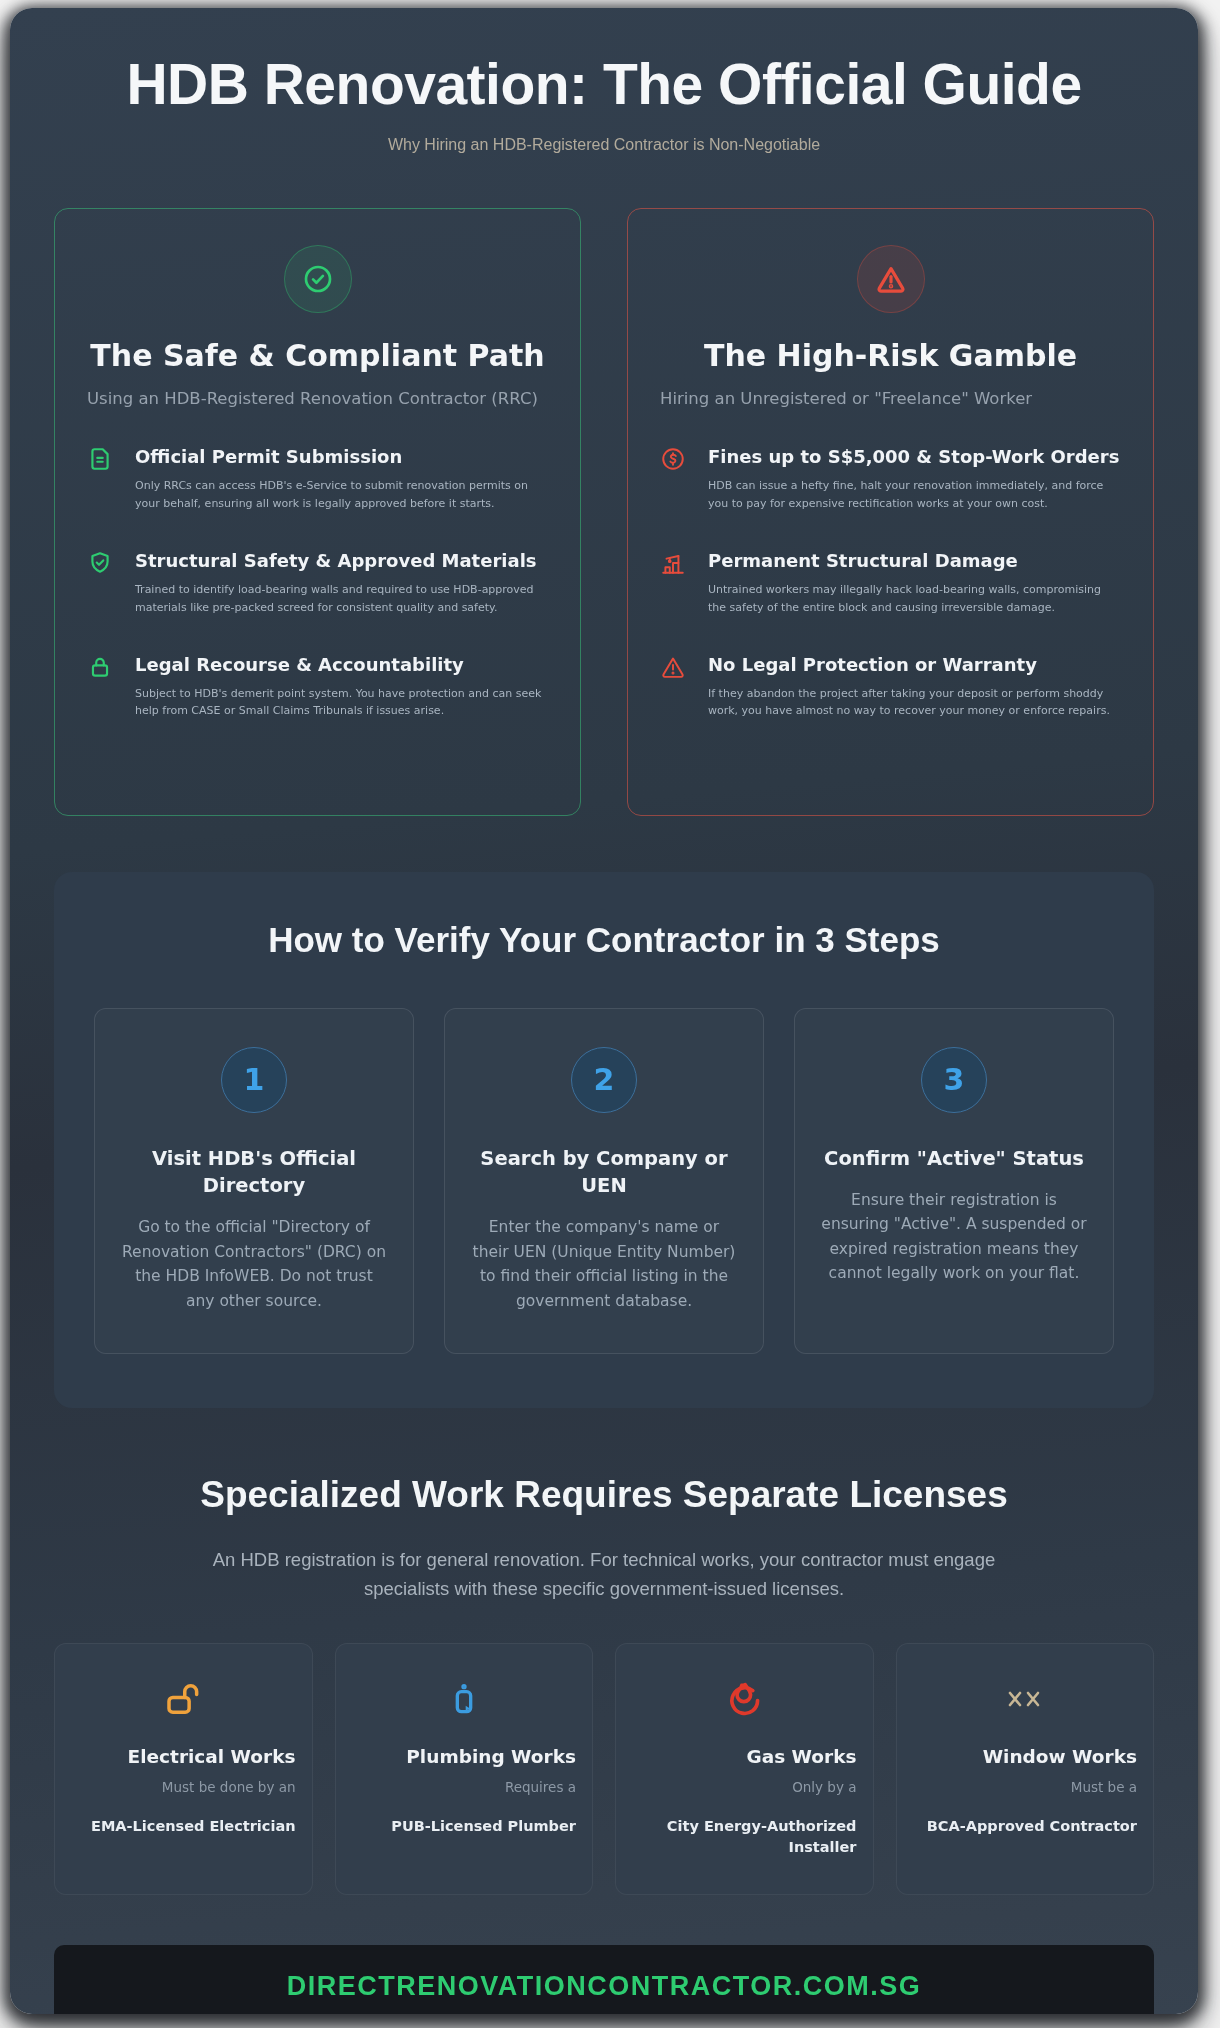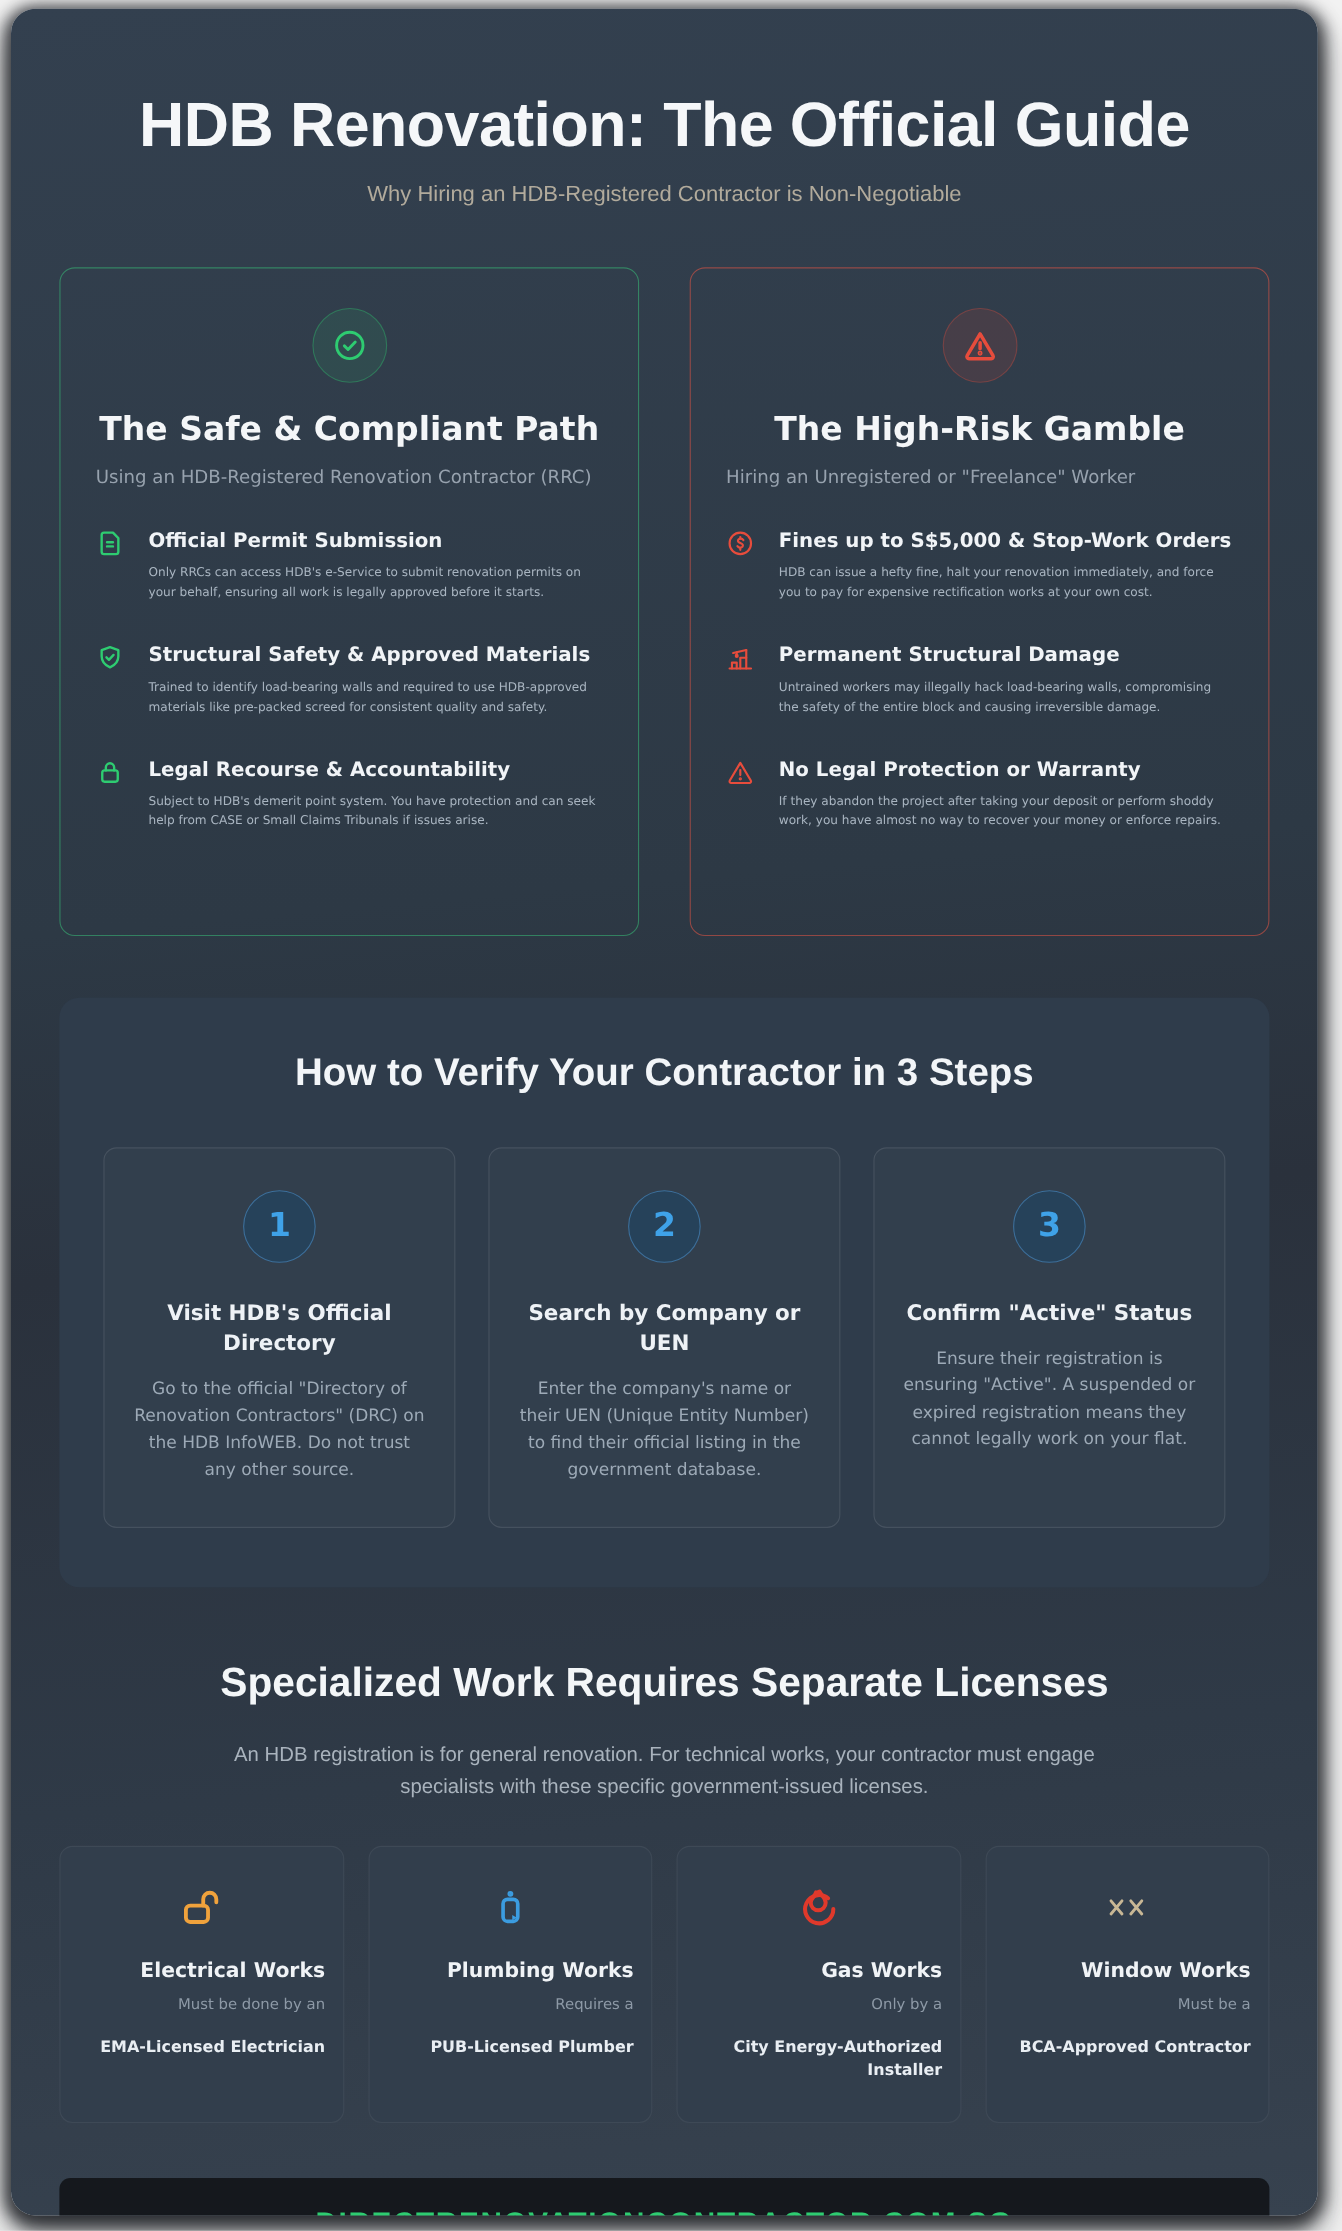--- a/index.html
+++ b/index.html
@@ -9,32 +9,32 @@
     font-family:"DejaVu Sans", sans-serif;
     overflow:hidden;
   }
   .poster{
     position:relative;
     margin:8px 22px 14px 10px;
     width:1188px; height:2006px;
     border-radius:22px;
     background:linear-gradient(175deg,#33404f 0%, #2d3945 40%, #2a313c 55%, #2f3a47 78%, #37424f 100%);
     box-shadow:0 4px 14px 6px rgba(16,19,24,0.75), 0 16px 34px rgba(10,12,16,0.55);
-    padding:74px 44px 0 44px;
+    padding:44px 44px 0 44px;
     overflow:hidden;
   }
   .hd-font{ font-family:"Liberation Sans", sans-serif; }
 
   
   .page-title{
     font-size:57px; line-height:1.15; font-weight:bold; color:#f5f7f9;
     text-align:center; letter-spacing:-0.5px;
   }
   .page-subtitle{
-    margin-top:18px; text-align:center; font-size:20px; color:#b2ab9c;
+    margin-top:18px; text-align:center; font-size:16px; color:#b2ab9c;
   }
 
   
   .cards-row{ display:flex; gap:46px; margin-top:54px; }
   .big-card{
     flex:1; border-radius:14px; padding:36px 32px 30px 32px; min-height:608px;
   }
   .big-card.safe{ border:1.5px solid rgba(56,190,120,0.55); }
   .big-card.risk{ border:1.5px solid rgba(231,86,70,0.55); }
   .card-head{ display:flex; align-items:center; gap:24px;flex-direction:column; }

